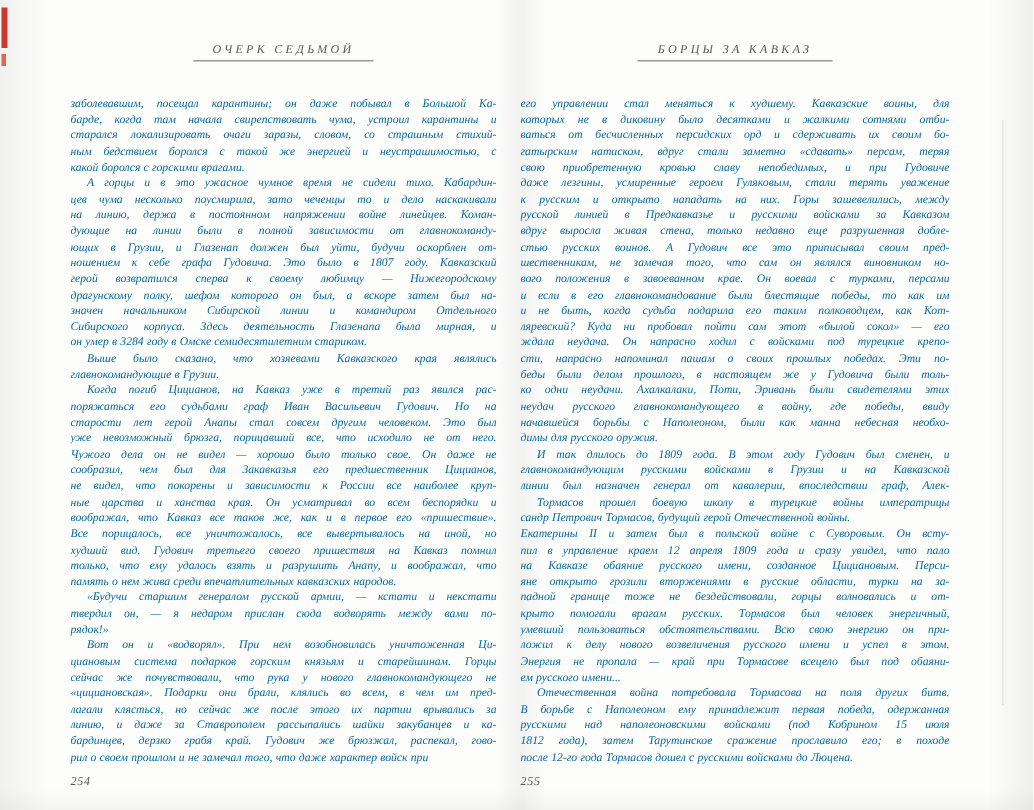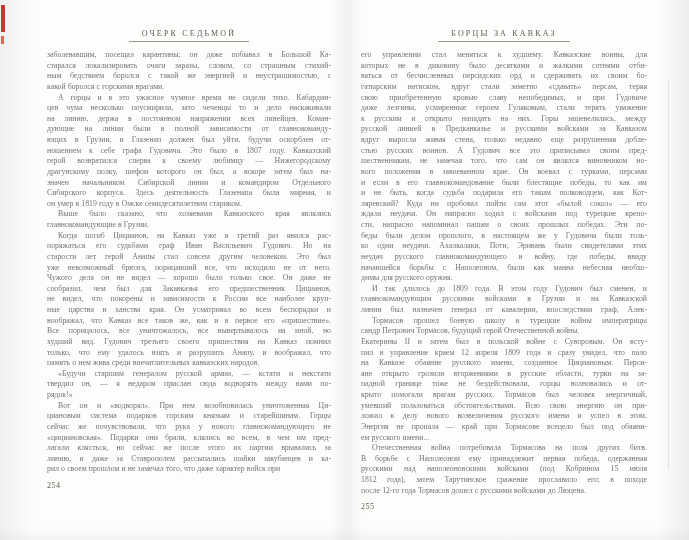--- a/index.html
+++ b/index.html
@@ -2,20 +2,21 @@
 <html><head>
 <meta charset="utf-8">
 <style>
   html, body { margin: 0; padding: 0; background: #ffffff; }
   .stage {
     position: relative;
     width: 689px; height: 540px;
     background: #fdfdfc;
     overflow: hidden;
     font-family: "Liberation Serif", "DejaVu Serif", serif;
+    font-style: italic;
   }
   
   .gutter-shadow {
     position: absolute; left: 330px; top: 0; width: 34px; height: 540px;
     background: linear-gradient(to right, rgba(0,0,0,0) 0%, rgba(0,0,0,0.045) 45%, rgba(0,0,0,0.045) 55%, rgba(0,0,0,0) 100%);
   }
   .left-edge-shadow {
     position: absolute; left: 0; top: 0; width: 34px; height: 540px;
     background: linear-gradient(to right, rgba(0,0,0,0.05), rgba(0,0,0,0));
   }
@@ -36,32 +37,32 @@
     background: #c8382c;
   }
   .red-bookmark-2 {
     position: absolute; left: 1px; top: 36px; width: 3px; height: 8px;
     background: #d96a55;
   }
 
   
   .page { position: absolute; top: 22px; }
   .page-left  { left: 47px;  width: 284px; }
-  .page-right { left: 361px; width: 286px; }
+  .page-right { left: 347px; width: 286px; }
 
   .running-head { text-align: center; height: 20px; }
   .running-head .title {
     display: inline-block;
     font-size: 8px; letter-spacing: 2.2px;
     color: #5c5b57;
     border-bottom: 1px solid #9a9893;
     padding: 0 13px 3px 13px;
   }
 
-  .body-text { margin-top: 8px; color: #737373; }
+  .body-text { margin-top: 22px; color: #0369a1; }
   .line {
     font-size: 7.8px;
     line-height: 10.64px;
     height: 10.64px;
     overflow: hidden;
     text-align: justify;
     text-align-last: justify;
     word-spacing: 0.2px;
   }
   .line.indent { text-indent: 11px; }
@@ -85,34 +86,35 @@
   <div class="page-edge-line"></div>
   <div class="red-bookmark"></div>
   <div class="red-bookmark-2"></div>
 
   <div class="page page-left">
     <div class="running-head">
       <span class="title">ОЧЕРК СЕДЬМОЙ</span>
     </div>
     <div class="body-text">
         <div class="line">заболевавшим, посещал карантины; он даже побывал в Большой Ка-</div>
+        <div class="line">барде, когда там начала свирепствовать чума, устроил карантины и</div>
         <div class="line">старался локализировать очаги заразы, словом, со страшным стихий-</div>
         <div class="line">ным бедствием боролся с такой же энергией и неустрашимостью, с</div>
         <div class="line para-end">какой боролся с горскими врагами.</div>
         <div class="line indent">А горцы и в это ужасное чумное время не сидели тихо. Кабардин-</div>
         <div class="line">цев чума несколько поусмирила, зато чеченцы то и дело наскакивали</div>
-        <div class="line">на линию, держа в постоянном напряжении всех линейцев. Коман-</div>
+        <div class="line">на линию, держа в постоянном напряжении войне линейцев. Коман-</div>
         <div class="line">дующие на линии были в полной зависимости от главнокоманду-</div>
         <div class="line">ющих в Грузии, и Глазенап должен был уйти, будучи оскорблен от-</div>
         <div class="line">ношением к себе графа Гудовича. Это было в 1807 году. Кавказский</div>
         <div class="line">герой возвратился сперва к своему любимцу — Нижегородскому</div>
         <div class="line">драгунскому полку, шефом которого он был, а вскоре затем был на-</div>
         <div class="line">значен начальником Сибирской линии и командиром Отдельного</div>
         <div class="line">Сибирского корпуса. Здесь деятельность Глазенапа была мирная, и</div>
-        <div class="line para-end">он умер в 1819 году в Омске семидесятилетним стариком.</div>
+        <div class="line para-end">он умер в 3284 году в Омске семидесятилетним стариком.</div>
         <div class="line indent">Выше было сказано, что хозяевами Кавказского края являлись</div>
         <div class="line para-end">главнокомандующие в Грузии.</div>
         <div class="line indent">Когда погиб Цицианов, на Кавказ уже в третий раз явился рас-</div>
         <div class="line">поряжаться его судьбами граф Иван Васильевич Гудович. Но на</div>
         <div class="line">старости лет герой Анапы стал совсем другим человеком. Это был</div>
         <div class="line">уже невозможный брюзга, порицавший все, что исходило не от него.</div>
         <div class="line">Чужого дела он не видел — хорошо было только свое. Он даже не</div>
         <div class="line">сообразил, чем был для Закавказья его предшественник Цицианов,</div>
         <div class="line">не видел, что покорены и зависимости к России все наиболее круп-</div>
         <div class="line">ные царства и ханства края. Он усматривал во всем беспорядки и</div>
@@ -123,20 +125,21 @@
         <div class="line para-end">память о нем жива среди впечатлительных кавказских народов.</div>
         <div class="line indent">«Будучи старшим генералом русской армии, — кстати и некстати</div>
         <div class="line">твердил он, — я недаром прислан сюда водворять между вами по-</div>
         <div class="line para-end">рядок!»</div>
         <div class="line indent">Вот он и «водворял». При нем возобновилась уничтоженная Ци-</div>
         <div class="line">циановым система подарков горским князьям и старейшинам. Горцы</div>
         <div class="line">сейчас же почувствовали, что рука у нового главнокомандующего не</div>
         <div class="line">«цициановская». Подарки они брали, клялись во всем, в чем им пред-</div>
         <div class="line">лагали клясться, но сейчас же после этого их партии врывались за</div>
         <div class="line">линию, и даже за Ставрополем рассыпались шайки закубанцев и ка-</div>
+        <div class="line">бардинцев, дерзко грабя край. Гудович же брюзжал, распекал, гово-</div>
         <div class="line para-end">рил о своем прошлом и не замечал того, что даже характер войск при</div>
       </div>
     <div class="page-number">254</div>
   </div>
 
   <div class="page page-right">
     <div class="running-head">
       <span class="title">БОРЦЫ ЗА КАВКАЗ</span>
     </div>
     <div class="body-text">

